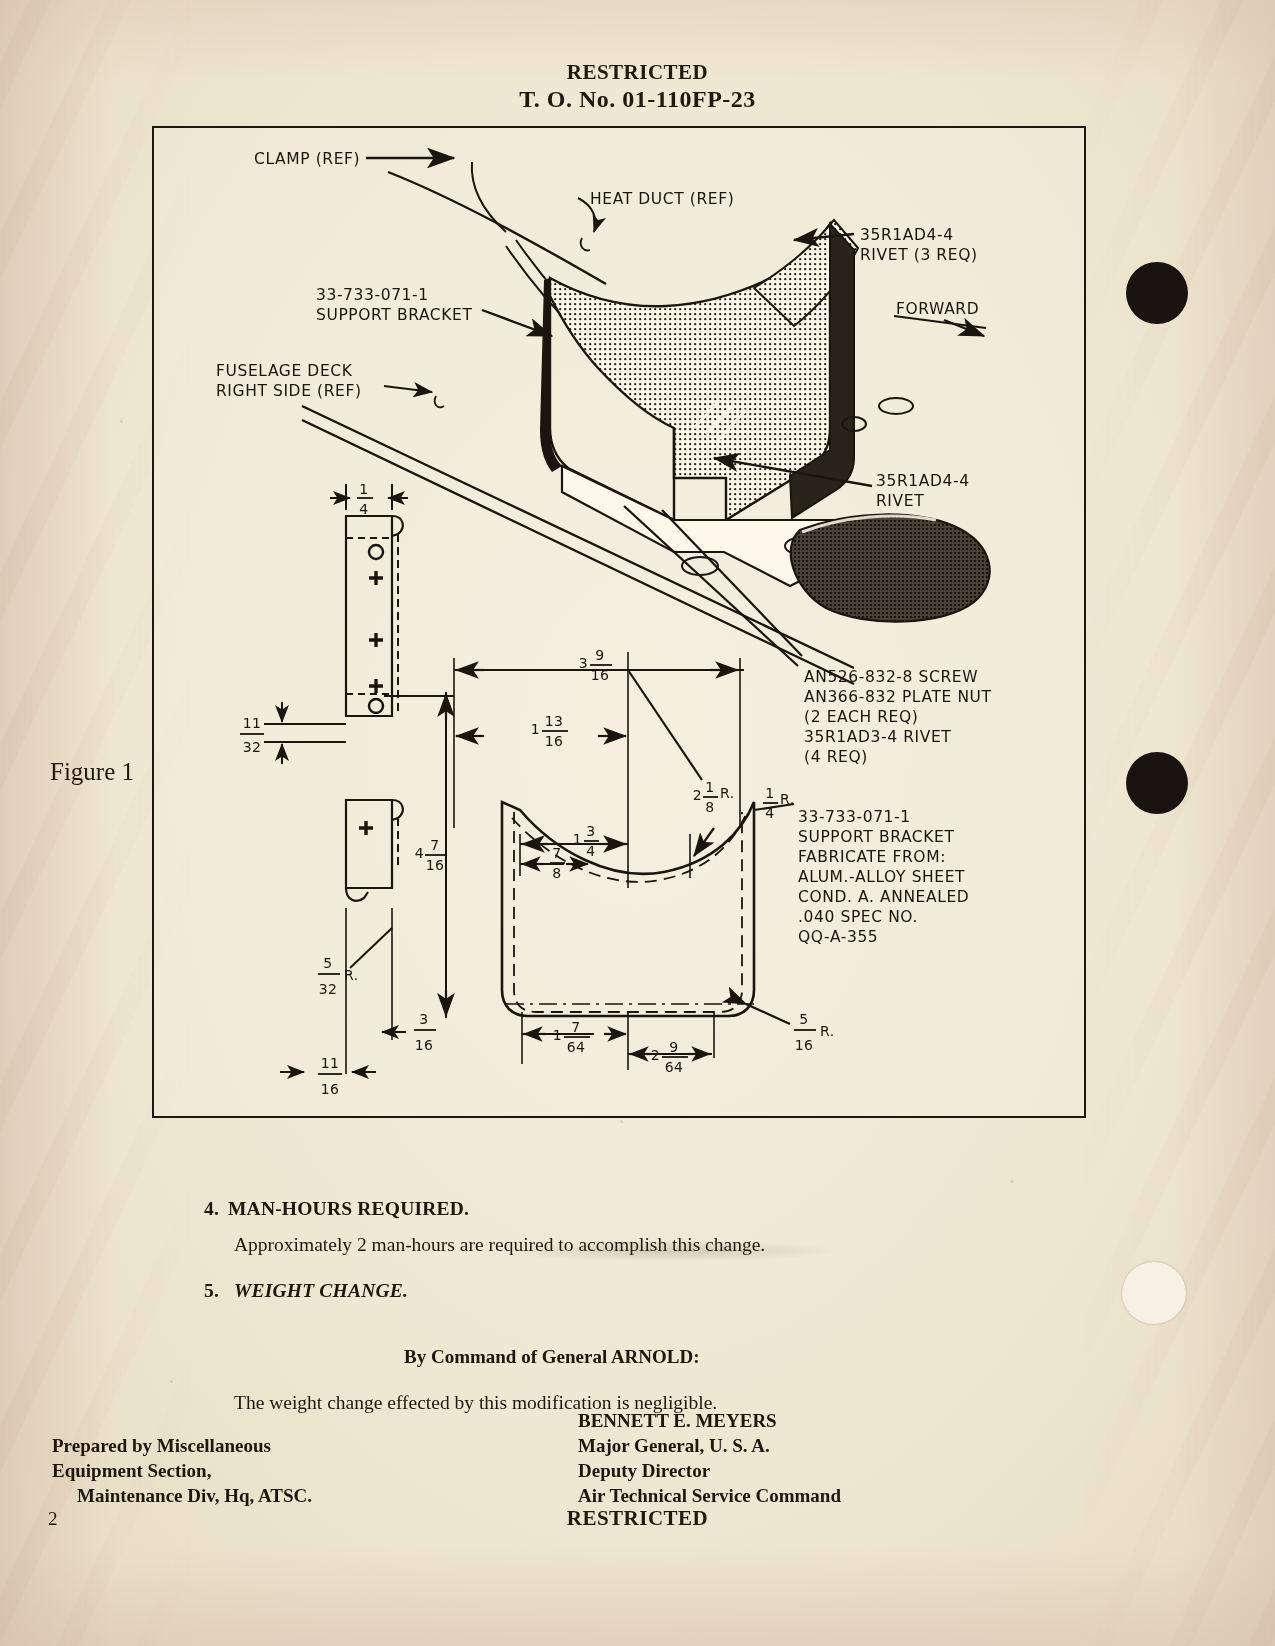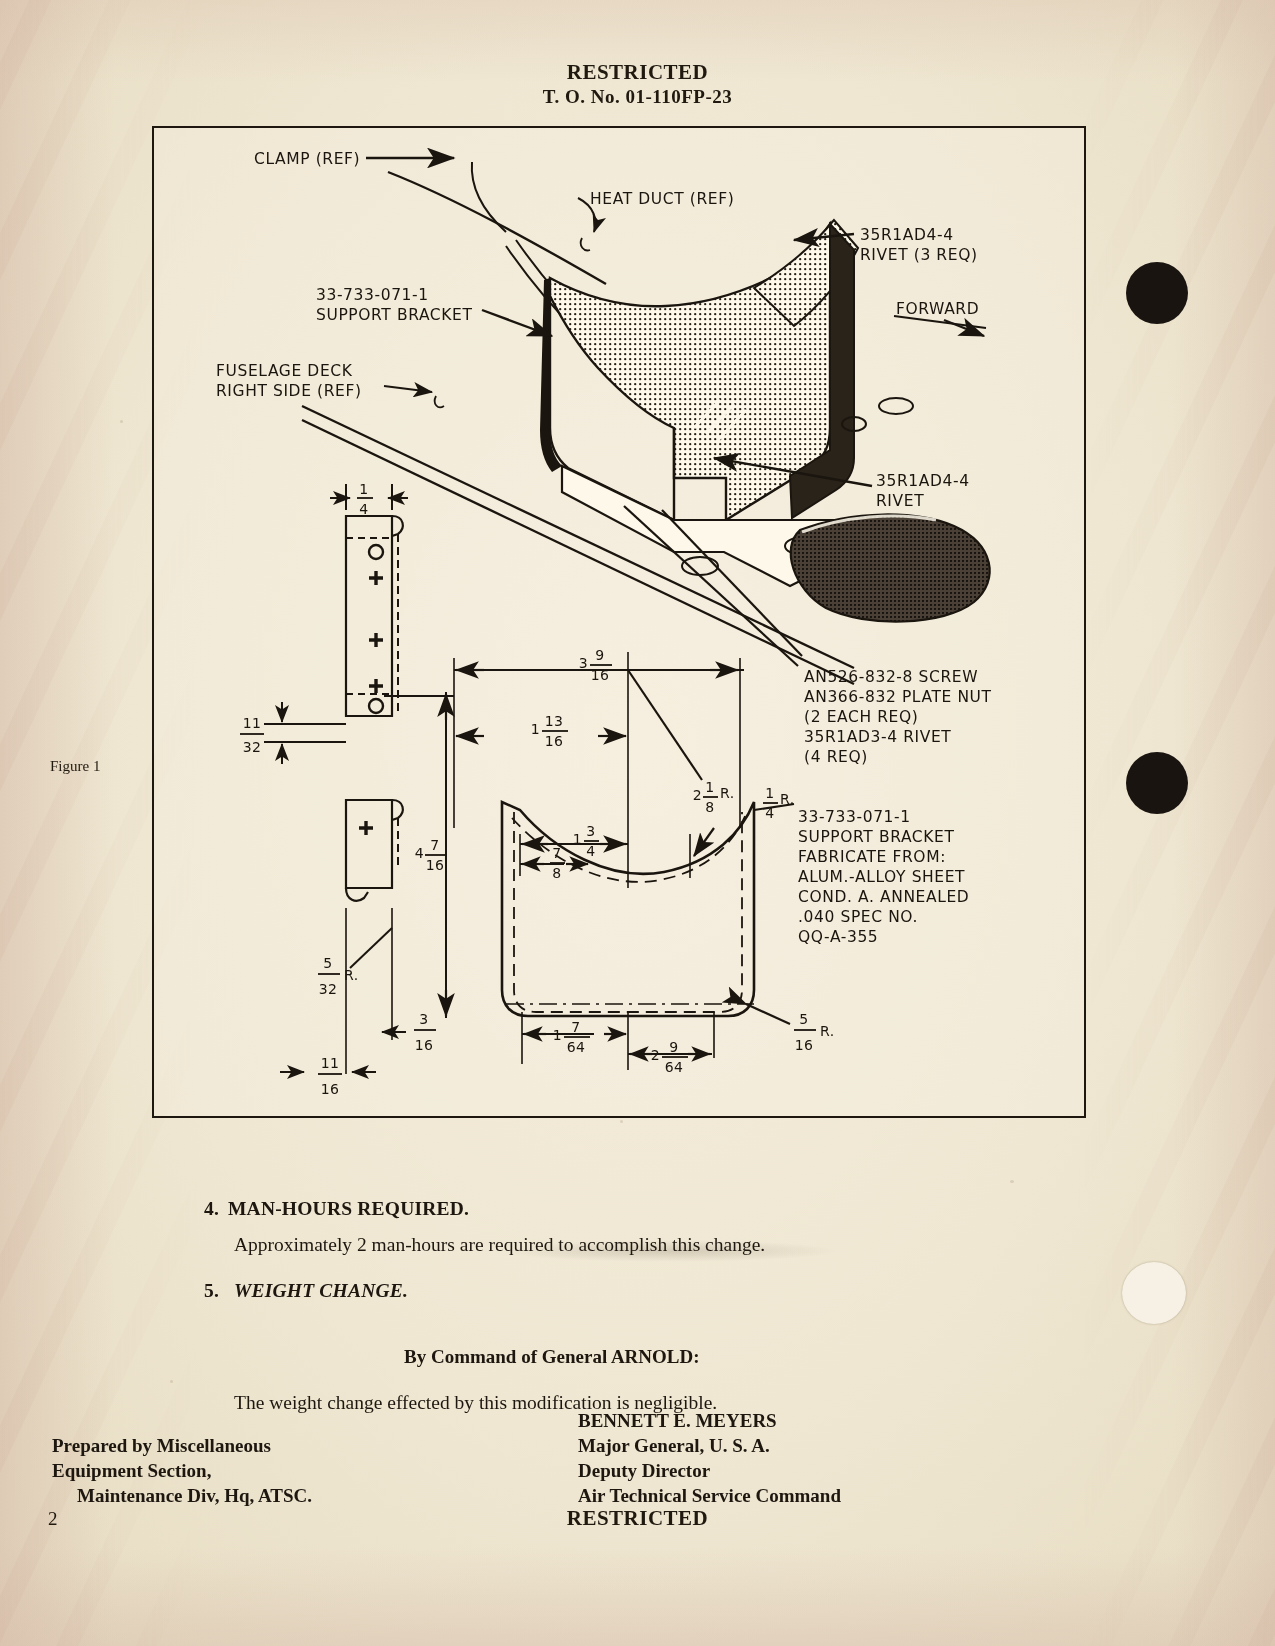--- a/index.html
+++ b/index.html
@@ -28,24 +28,24 @@
     -webkit-mask-image:linear-gradient(90deg,#000 0%,transparent 16%,transparent 84%,#000 100%);
             mask-image:linear-gradient(90deg,#000 0%,transparent 16%,transparent 84%,#000 100%);
   }
   .speck{position:absolute;border-radius:50%;background:rgba(120,95,70,.18);}
   
   .hole{position:absolute;border-radius:50%;background:#191410;}
   .hole.white{background:#f6f1e4;box-shadow:0 0 2px rgba(120,100,70,.5);}
   
   .hdr{position:absolute;width:100%;text-align:center;font-weight:bold;letter-spacing:.5px;color:#20190f;}
   .hdr1{top:60px;font-size:21px;}
-  .hdr2{top:86px;font-size:19px;}
+  .hdr2{top:86px;font-size:24px;}
   .footer-restricted{position:absolute;top:1506px;width:100%;text-align:center;font-weight:bold;font-size:21px;color:#20190f;letter-spacing:.5px;}
   .page-num{position:absolute;left:48px;top:1508px;font-size:19px;color:#20190f;}
-  .figlabel{position:absolute;left:50px;top:758px;font-size:15px;color:#20190f;}
+  .figlabel{position:absolute;left:50px;top:758px;font-size:25px;color:#20190f;}
   
   .figbox{position:absolute;left:152px;top:126px;width:896px;height:988px;border:2px solid #1d1710;background:rgba(255,252,242,.18);padding-left:34px;}
   svg.fig{position:absolute;left:0;top:0;}
   text{font-family:"DejaVu Sans", sans-serif;fill:#1a150e;}
   .cal{font-size:15.5px;letter-spacing:.6px;}
   .calsm{font-size:14px;letter-spacing:.4px;}
   
   .sec{position:absolute;color:#1d1710;}
   .sec-h{font-weight:bold;font-size:19.5px;letter-spacing:.2px;}
   .sec-b{font-size:19.5px;}

